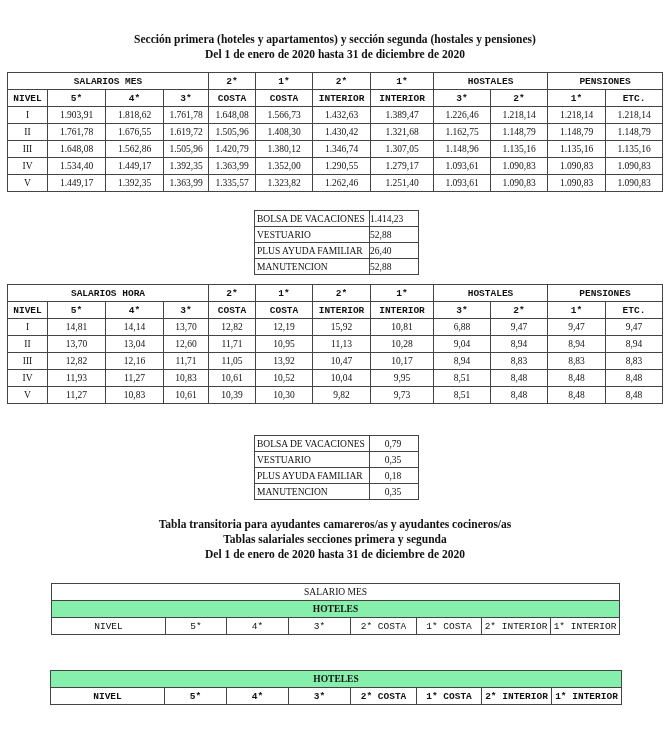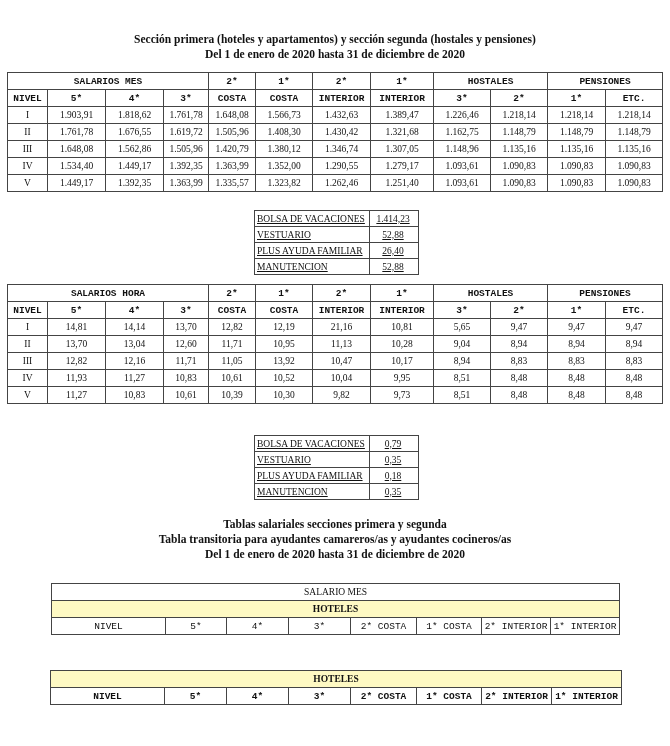--- a/index.html
+++ b/index.html
@@ -7,27 +7,27 @@
     width: 670px; height: 746px; position: relative; overflow: hidden;
     font-family: "Liberation Serif", "DejaVu Serif", serif; color: #111;
   }
   .title-block { position: absolute; left: 0; width: 670px; text-align: center; font-weight: bold; font-size: 11.5px; line-height: 15px; }
   table { border-collapse: collapse; position: absolute; table-layout: fixed; }
   td, th { border: 1px solid #444; font-size: 9.5px; padding: 0; text-align: center; white-space: nowrap; overflow: hidden; }
   th { font-weight: bold; font-family: Liberation Mono, monospace; }
   .main td, .main th { height: 16px; }
   .main { left: 7px; width: 656px; border: 1.5px solid #333; }
   .extras { left: 254px; width: 164px; border: 1.5px solid #333; }
-  .extras td { height: 15px; text-align: left; padding-left: 2px; text-decoration: underline; }
-  .extras td.v { text-align: center; padding-right: 2px; padding-left: 0; }
+  .extras td { height: 15px; text-align: left; padding-left: 2px; }
+  .extras td.v { text-align: left; padding-right: 2px; padding-left: 0; }
   .extras.hourly td.v { text-align: center; }
   .trans { border: 1.5px solid #333; }
   .trans td, .trans th { height: 16px; }
   .trans .caption-row td { font-weight: normal; margin-top: 28px; }
-  .trans .gray td { background: #fef9c3; font-weight: bold; }
+  .trans .gray td { background: #86efac; font-weight: bold; }
   .trans.t1 .colhdr th { font-weight: normal; }
 </style>
 </head>
 <body>
 
 <div class="title-block" style="top:32px;">
   <div>Sección primera (hoteles y apartamentos) y sección segunda (hostales y pensiones)</div>
   <div>Del 1 de enero de 2020 hasta 31 de diciembre de 2020</div>
 </div>
 
@@ -211,23 +211,23 @@
       </tr>
   </tbody>
     <tbody>
       <tr>
         <td>I</td>
         <td>14,81</td>
         <td>14,14</td>
         <td>13,70</td>
         <td>12,82</td>
         <td>12,19</td>
-        <td>21,16</td>
+        <td>15,92</td>
         <td>10,81</td>
-        <td>5,65</td>
+        <td>6,88</td>
         <td>9,47</td>
         <td>9,47</td>
         <td>9,47</td>
       </tr>
       <tr>
         <td>II</td>
         <td>13,70</td>
         <td>13,04</td>
         <td>12,60</td>
         <td>11,71</td>
@@ -303,22 +303,22 @@
         <td class="v">0,18</td>
       </tr>
       <tr>
         <td>MANUTENCION</td>
         <td class="v">0,35</td>
       </tr>
     </tbody>
 </table>
 
 <div class="title-block" style="top:517px;">
+  <div>Tabla transitoria para ayudantes camareros/as y ayudantes cocineros/as</div>
   <div>Tablas salariales secciones primera y segunda</div>
-  <div>Tabla transitoria para ayudantes camareros/as y ayudantes cocineros/as</div>
   <div>Del 1 de enero de 2020 hasta 31 de diciembre de 2020</div>
 </div>
 
 <table class="trans t1" style="top:583px; left:51px; width:568px;">
   <colgroup>
     <col style="width:114px">
       <col style="width:61px">
       <col style="width:62px">
       <col style="width:62px">
     <col style="width:66px">

